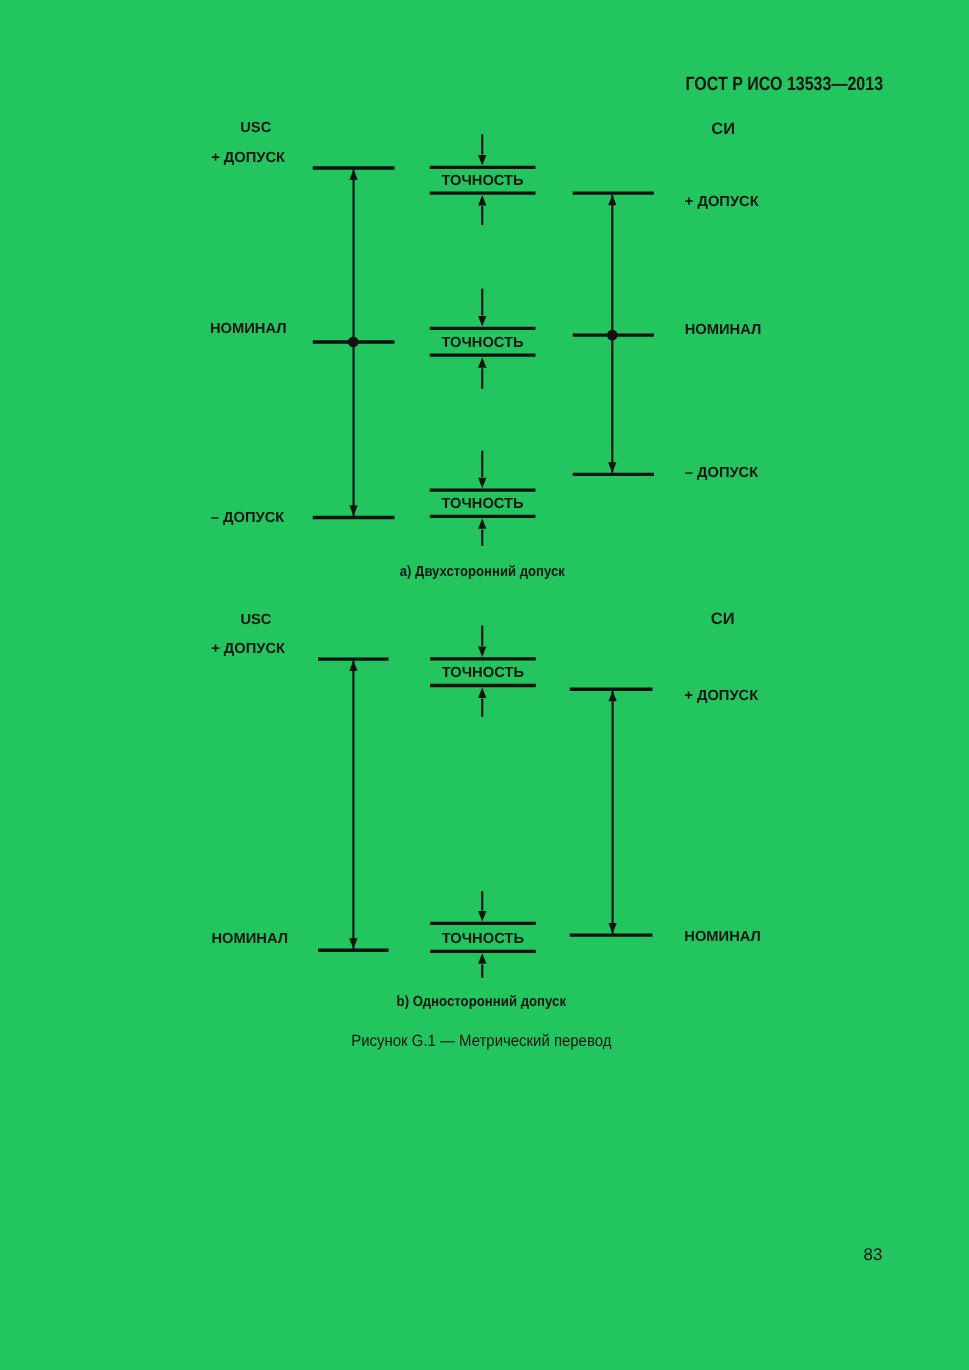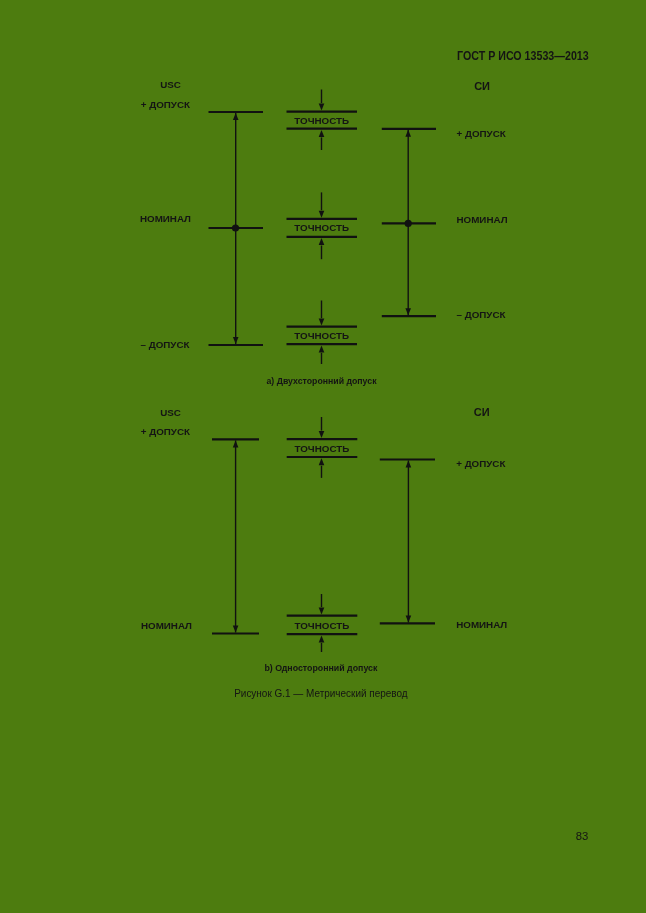--- a/index.html
+++ b/index.html
@@ -1,16 +1,16 @@
 <!DOCTYPE html>
 <html><head>
 <meta charset="utf-8">
 <style>
   html,body{margin:0;padding:0;background:#fff;}
-  .page{position:relative;width:646px;height:913px;background:#4d7c0f;overflow:hidden;
+  .page{position:relative;width:646px;height:913px;background:#22c55e;overflow:hidden;
         font-family:"Liberation Sans", sans-serif;}
   svg text{font-family:"Liberation Sans", sans-serif;fill:#141414;}
   .b{font-weight:bold;}
 </style>
 </head>
 <body>
 <div class="page">
 <svg width="646" height="913" viewBox="0 0 646 913" xmlns="http://www.w3.org/2000/svg">
 
   <text class="b" x="588.7" y="60.1" font-size="12.8" text-anchor="end" textLength="131.7" lengthAdjust="spacingAndGlyphs">ГОСТ Р ИСО 13533—2013</text>

